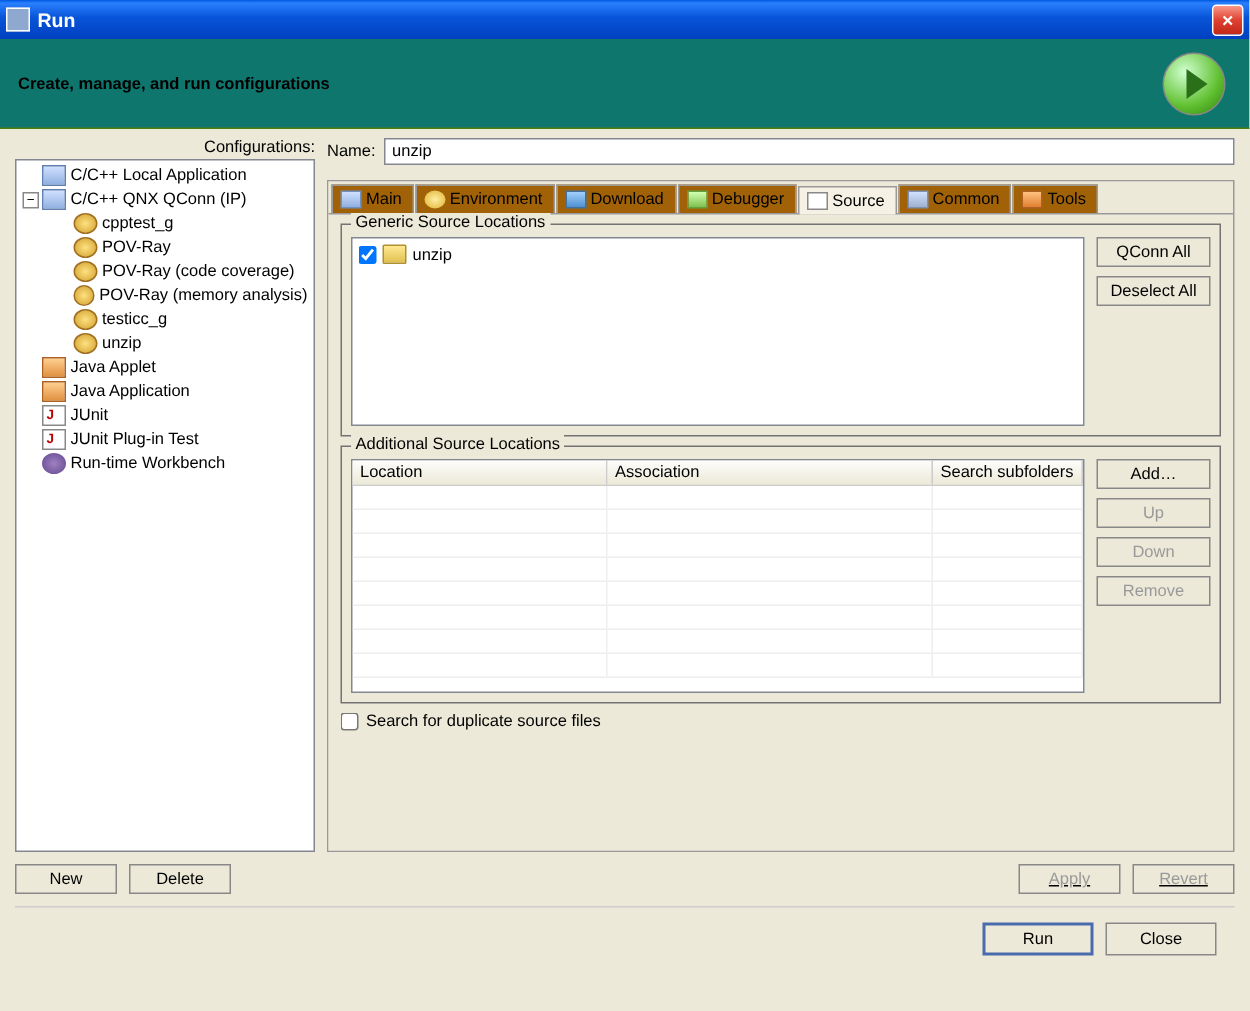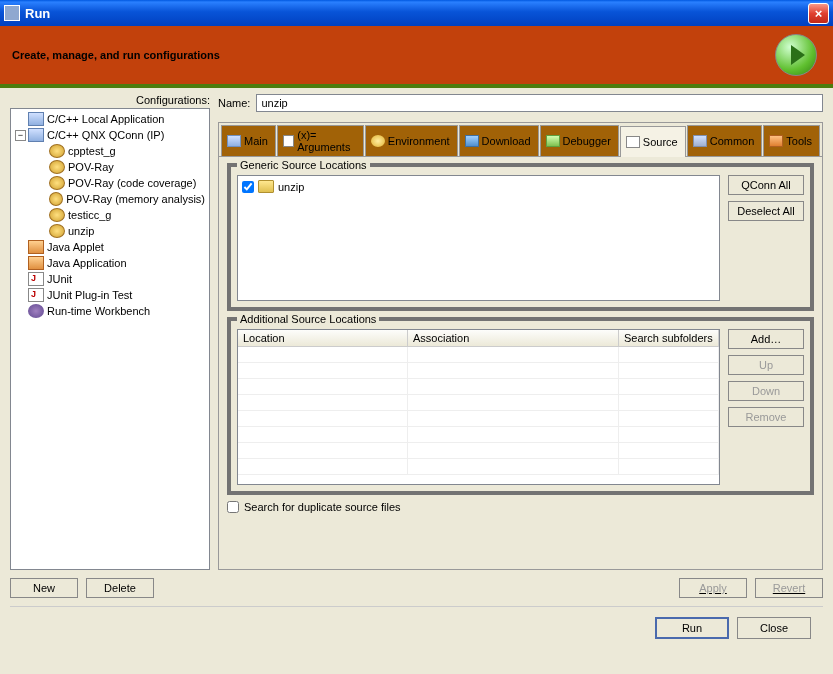--- a/index.html
+++ b/index.html
@@ -35,22 +35,22 @@
   border-radius: 3px;
   display: flex;
   align-items: center;
   justify-content: center;
   color: white;
   font-weight: bold;
   font-size: 13px;
   cursor: pointer;
 }
 .header {
-  background: #c2410c;
-  border-bottom: 4px solid #4d7c0f;
+  background: #0f766e;
+  border-bottom: 1px solid #4d7c0f;
   padding: 8px 12px;
   display: flex;
   align-items: center;
   min-height: 60px;
 }
 .header-text { flex: 1; font-weight: bold; font-size: 11px; }
 .play-icon {
   width: 42px; height: 42px;
   border-radius: 50%;
   background: radial-gradient(circle at 35% 30%, #d0ffd0, #60c030 60%, #308010);
@@ -180,21 +180,21 @@
 .tab-content {
   flex: 1;
   border-top: 1px solid #999;
   background: #ece9d8;
   padding: 6px 8px;
   display: flex;
   flex-direction: column;
   gap: 6px;
 }
 .group-box {
-  border: 4px solid #737373;
+  border: 1px solid #737373;
   padding: 8px 6px 6px 6px;
   position: relative;
 }
 .group-label {
   position: absolute;
   top: -8px; left: 6px;
   background: #ece9d8;
   padding: 0 3px;
 }
 .generic-row { display: flex; gap: 8px; }
@@ -342,24 +342,20 @@
     <div class="name-row">
       <span>Name:</span>
       <input class="name-input" value="unzip" style="">
     </div>
 
     <div class="tabs-wrap">
       <div class="tab-strip" id="tabstrip">
           <div class="tab">
             <span class="tab-ic ti1"></span>
             <span>Main</span>
-          </div>
-          <div class="tab">
-            <span class="tab-ic ti2"></span>
-            <span>(x)= Arguments</span>
           </div>
           <div class="tab">
             <span class="tab-ic ti3"></span>
             <span>Environment</span>
           </div>
           <div class="tab">
             <span class="tab-ic ti4"></span>
             <span>Download</span>
           </div>
           <div class="tab">

